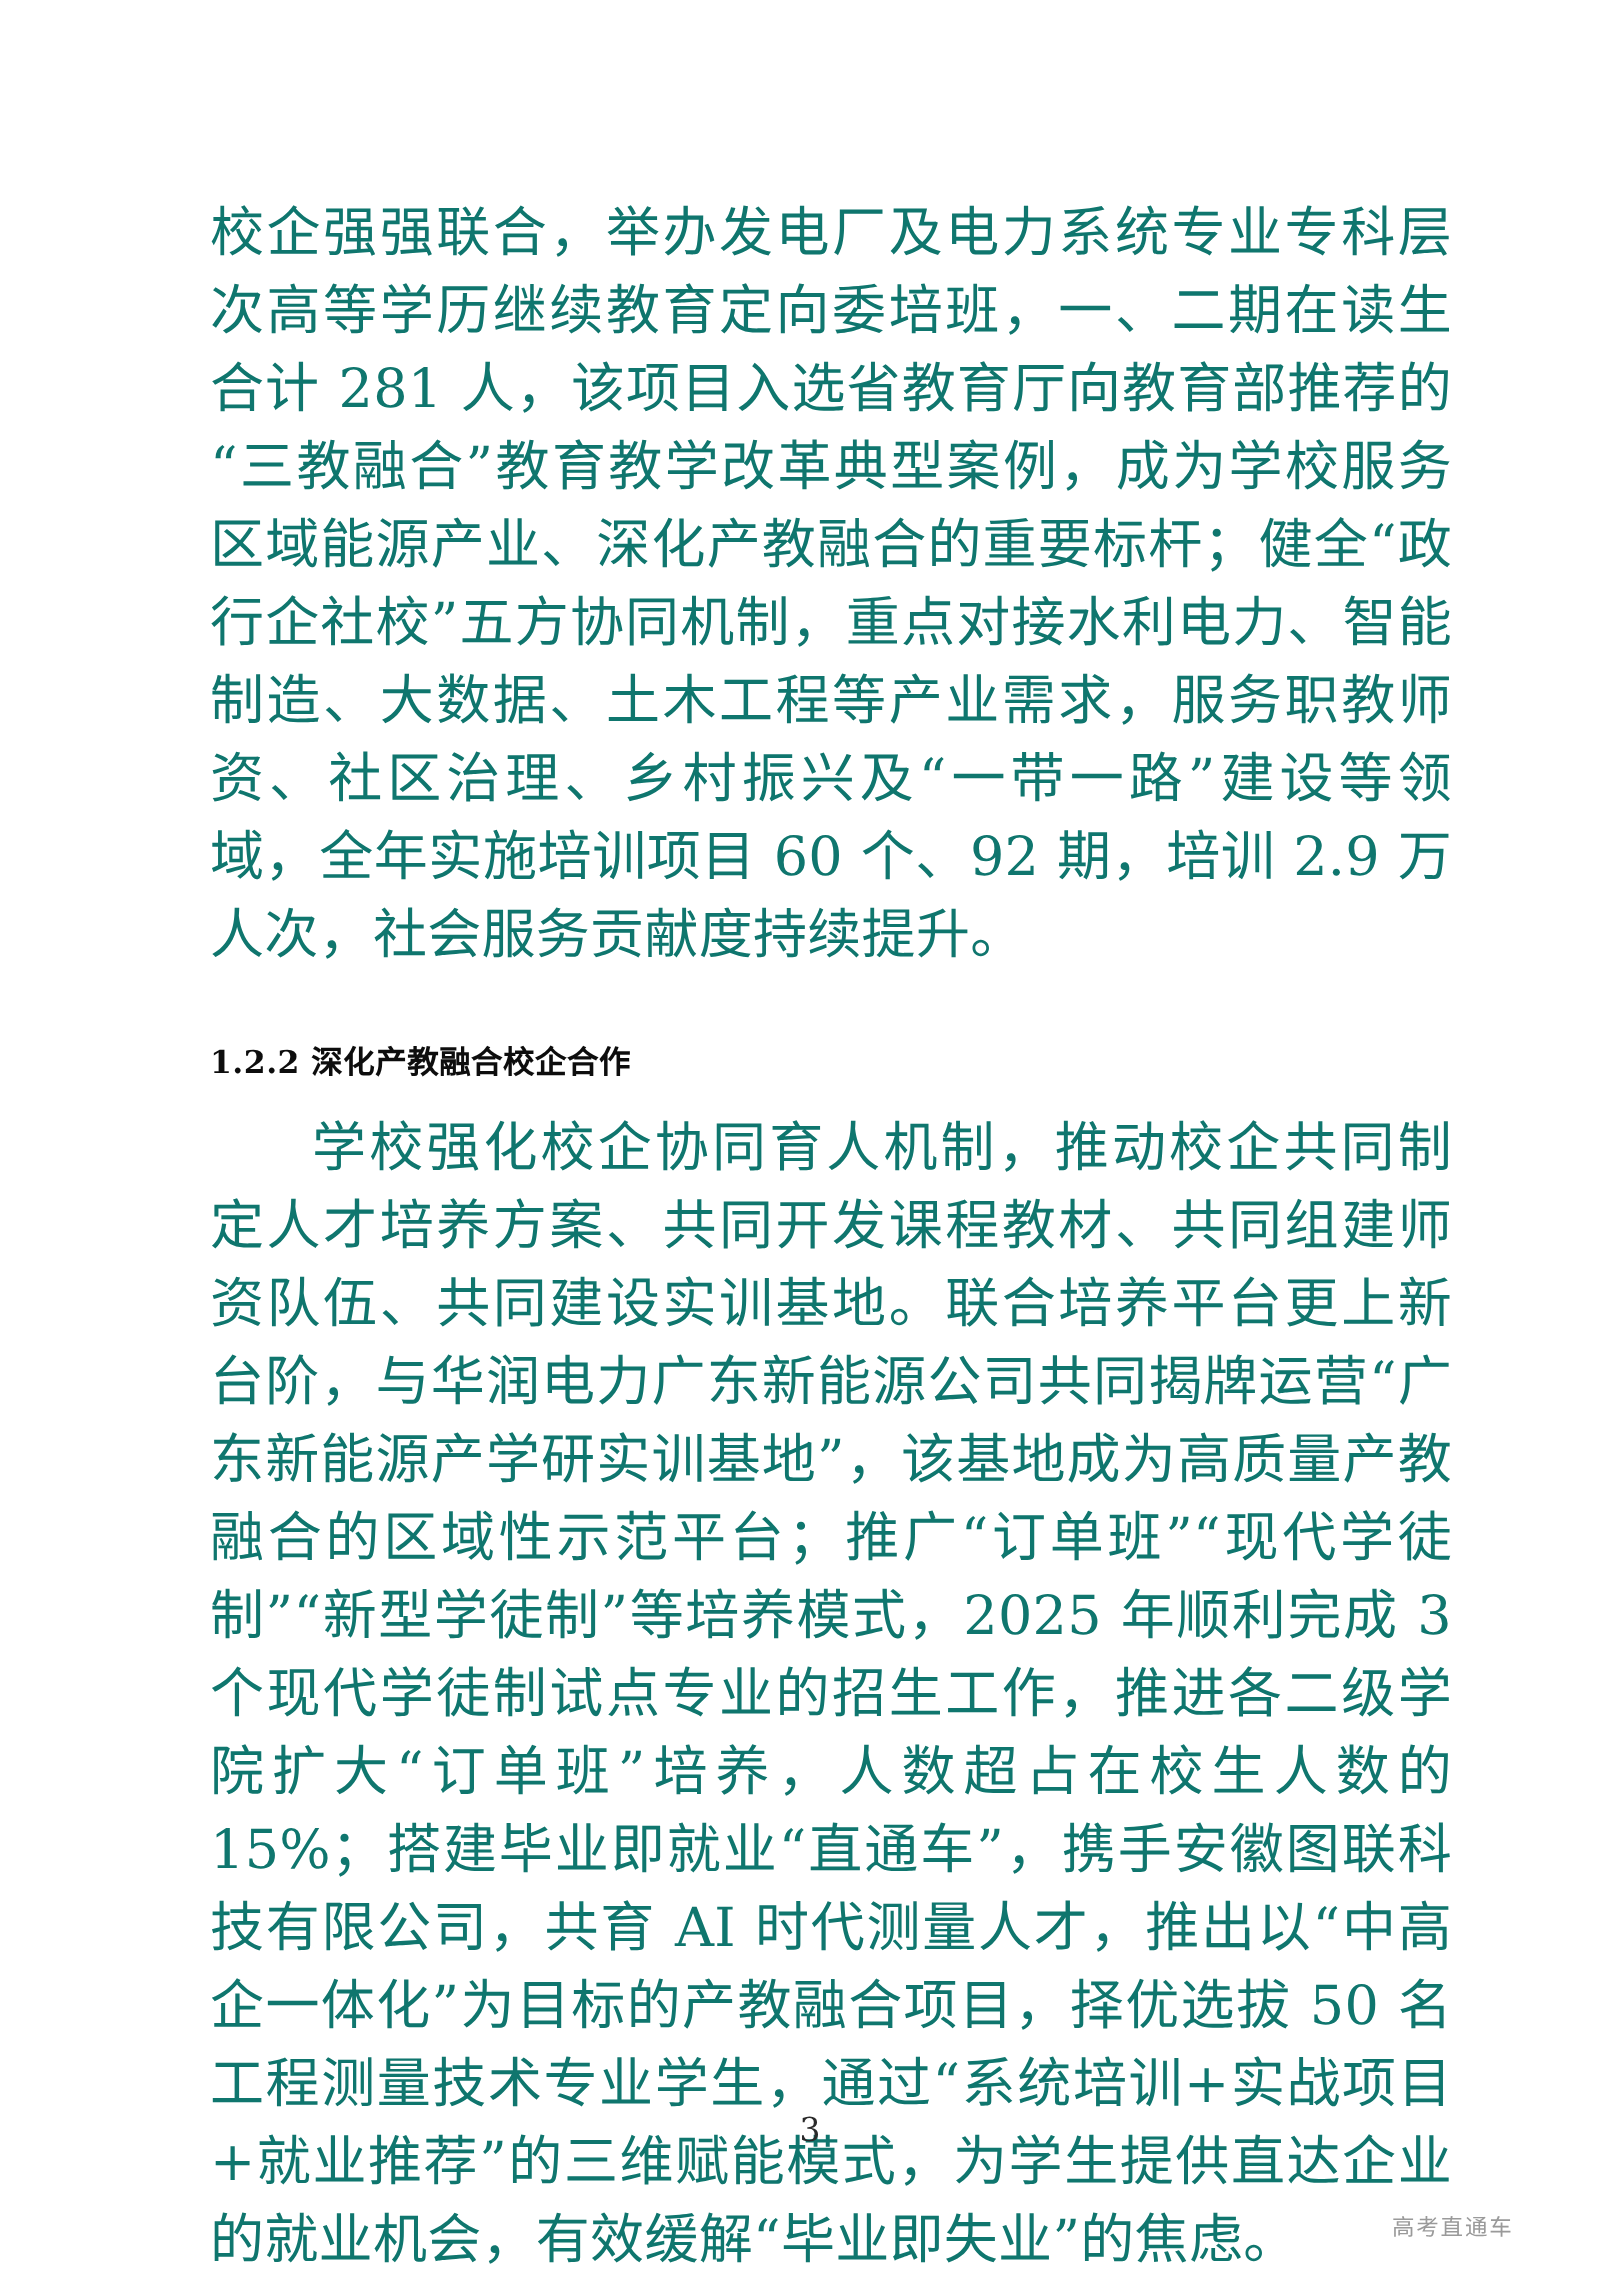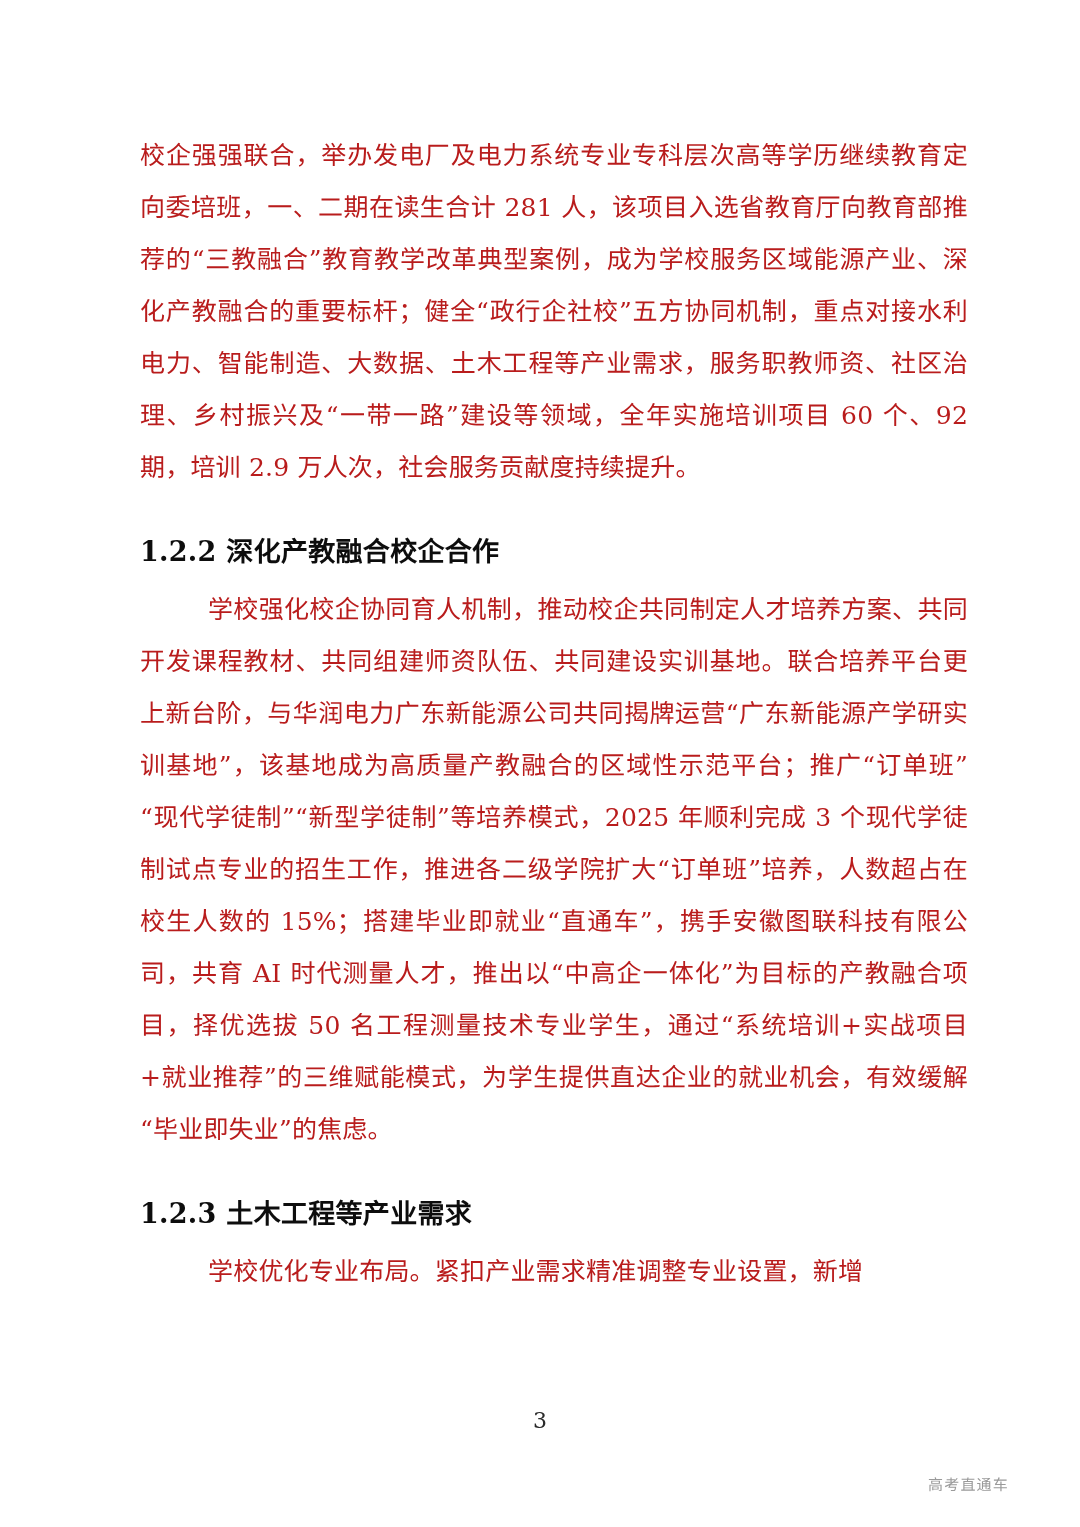--- a/index.html
+++ b/index.html
@@ -26,37 +26,37 @@
 
   .text-column {
     position: absolute;
     left: 140px;
     top: 130px;
     width: 828px;
   }
 
   .para {
     margin: 0;
-    font-size: 25px;
+    font-size: 36px;
     line-height: 52px;
     text-align: justify;
     text-align-last: left;
     text-justify: inter-character;
     letter-spacing: 0.2px;
-    color: #b91c1c;
+    color: #0f766e;
     font-weight: 400;
   }
 
   .para.indent {
     text-indent: 68px;
   }
 
   .heading {
     margin: 0;
-    font-size: 27px;
+    font-size: 21px;
     line-height: 52px;
     font-weight: 700;
     color: #0d0d0d;
     letter-spacing: 0.3px;
   }
 
   .gap-before-heading {
     margin-top: 32px;
   }
 

